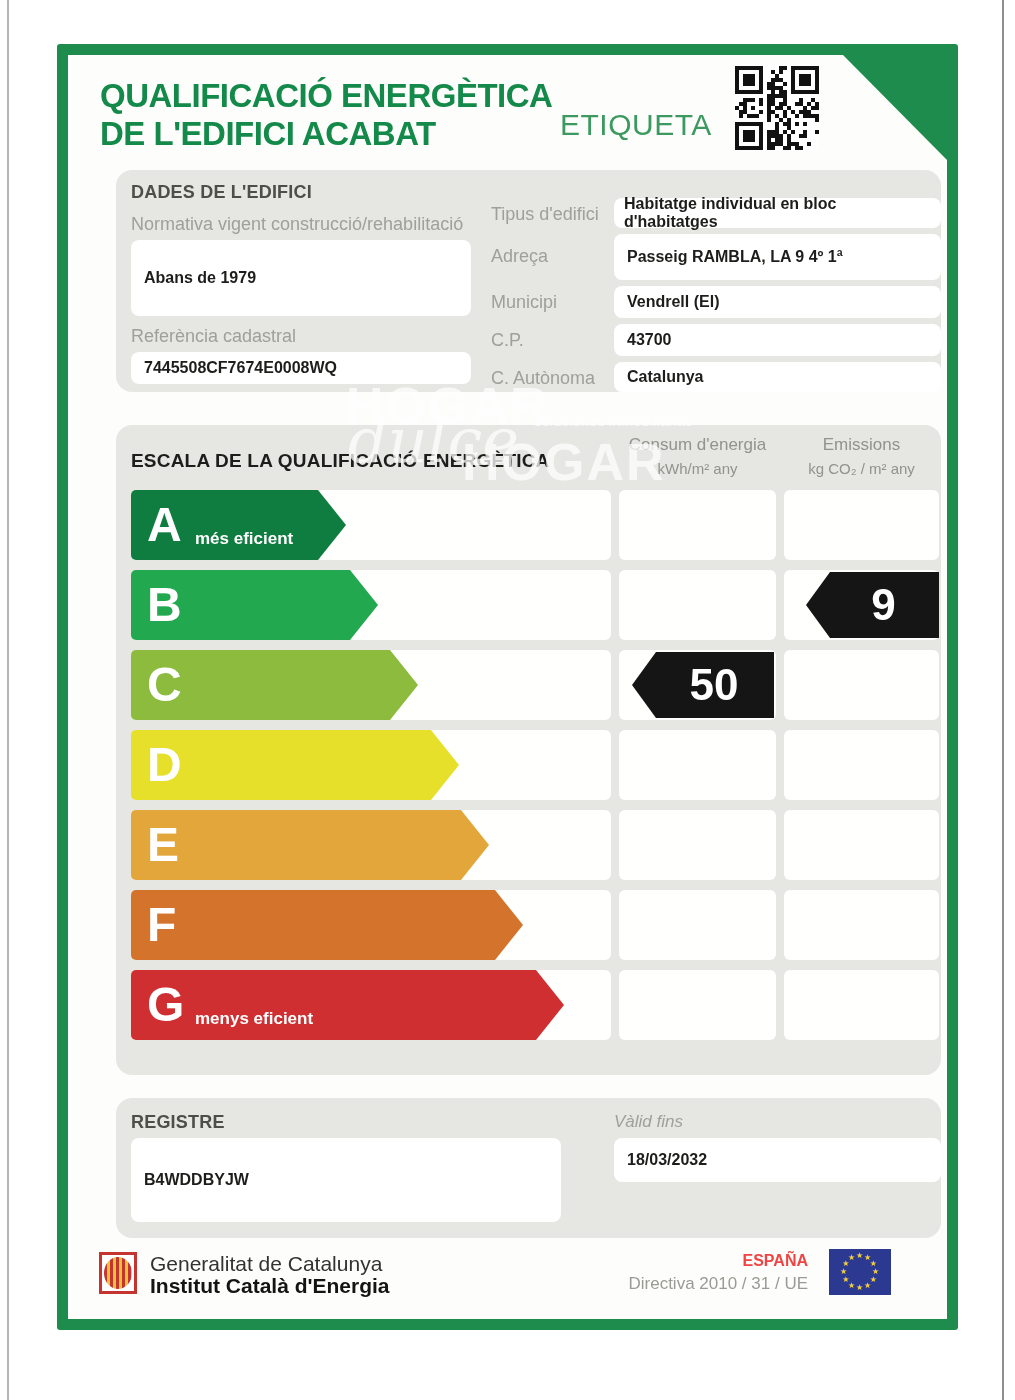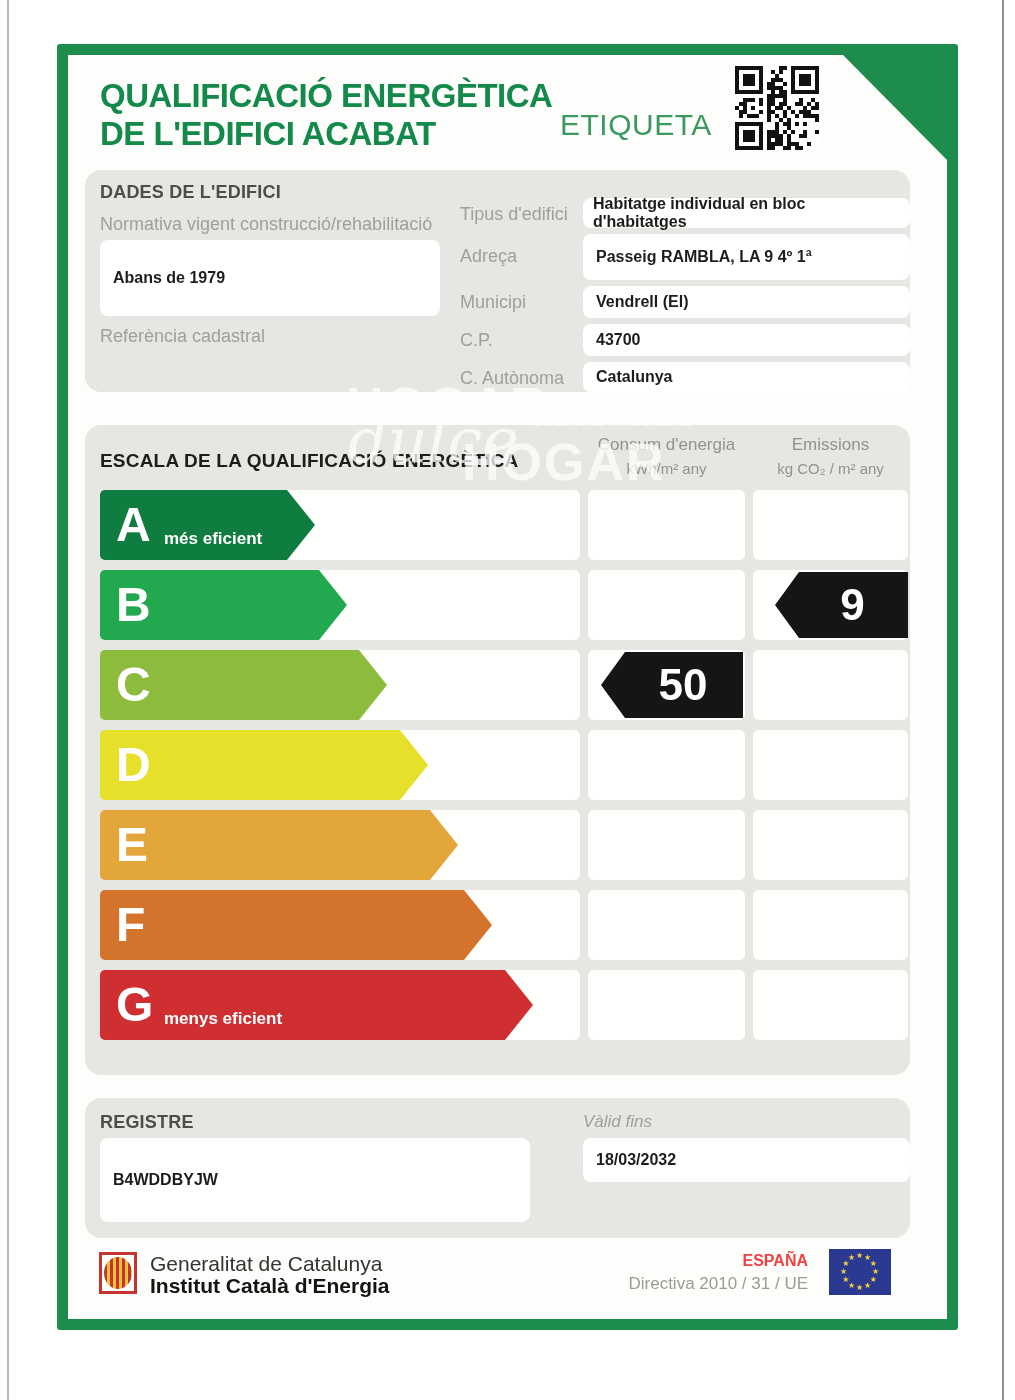--- a/index.html
+++ b/index.html
@@ -11,21 +11,21 @@
   #edge-left{left:7px;width:2px;}
   #edge-right{left:1002px;width:2px;background:#8f8f8f;}
   #cert{left:57px;top:44px;width:901px;height:1286px;box-sizing:border-box;
         border:11px solid #1d8c4c;background:#fdfdfb;border-radius:3px;}
   #corner{left:843px;top:55px;width:104px;height:105px;background:#1d8c4c;
           clip-path:polygon(0 0,100% 0,100% 100%);}
   #title{left:100px;top:76px;color:#13satisfied;}
   #title div{font-weight:bold;font-size:34px;line-height:38px;color:#13894a;
              letter-spacing:-0.5px;transform:scaleX(0.97);transform-origin:left;}
   #etiqueta{left:560px;top:108px;font-size:30px;color:#3c9a61;letter-spacing:0.5px;}
-  .greybox{background:#e6e6e2;border-radius:16px;}
+  .greybox{background:#e6e6e2;border-radius:16px;margin-left:31px;}
   #sec-dades{left:85px;top:170px;width:825px;height:222px;}
   #sec-escala{left:85px;top:425px;width:825px;height:650px;}
   #sec-registre{left:85px;top:1098px;width:825px;height:140px;}
   .sec-title{position:absolute;font-weight:bold;font-size:18px;color:#4d4d49;letter-spacing:0.2px;}
   .label{position:absolute;font-size:18px;color:#a0a09a;}
   .whitebox{position:absolute;background:#ffffff;border-radius:8px;display:flex;
             align-items:center;padding:0 13px;box-sizing:border-box;}
   .whitebox span{font-weight:bold;font-size:16px;color:#1d1d1b;}
   #escala-title{left:15px;top:25px;font-size:19px;color:#1d1d1b;width:460px;}
   .colhead{position:absolute;text-align:center;color:#92928e;font-size:17px;line-height:24px;}
@@ -205,20 +205,23 @@
   </div>
   <div id="etiqueta" class="abs">ETIQUETA</div>
 
   <div id="sec-dades" class="abs greybox">
     <div class="sec-title" style="left:15px;top:12px;">DADES DE L'EDIFICI</div>
     <div class="label" style="left:15px;top:44px;">Normativa vigent construcció/rehabilitació</div>
     <div class="whitebox" style="left:15px;top:70px;width:340px;height:76px;">
       <span>Abans de 1979</span>
     </div>
     <div class="label" style="left:15px;top:156px;">Referència cadastral</div>
+    <div class="whitebox" style="left:15px;top:182px;width:340px;height:32px;">
+      <span>7445508CF7674E0008WQ</span>
+    </div>
     <div id="fields">
         <div class="label" style="left: 375px; top: 34px;">Tipus d'edifici</div>
         <div class="whitebox" style="left: 498px; top: 28px; width: 327px; height: 30px; padding-left: 10px;">
           <span>Habitatge individual en bloc d'habitatges</span>
         </div>
         <div class="label" style="left: 375px; top: 76px;">Adreça</div>
         <div class="whitebox" style="left: 498px; top: 64px; width: 327px; height: 46px;">
           <span>Passeig RAMBLA, LA 9 4º 1ª</span>
         </div>
         <div class="label" style="left: 375px; top: 122px;">Municipi</div>

